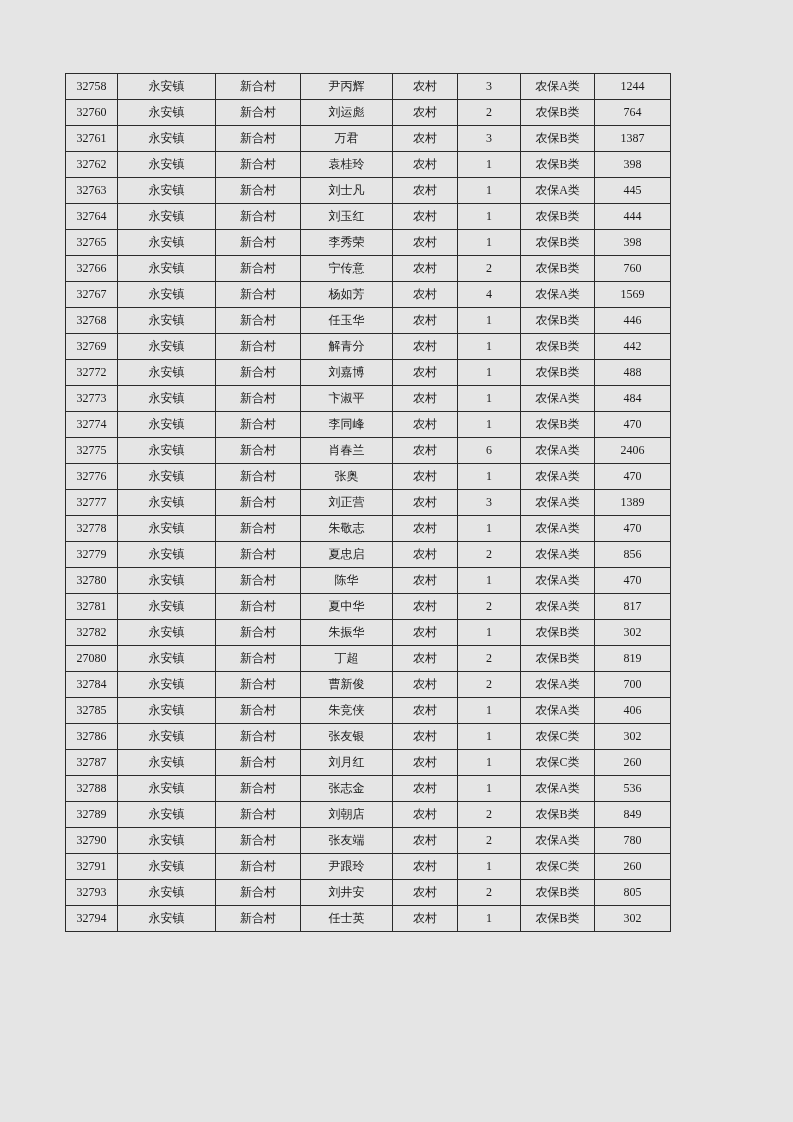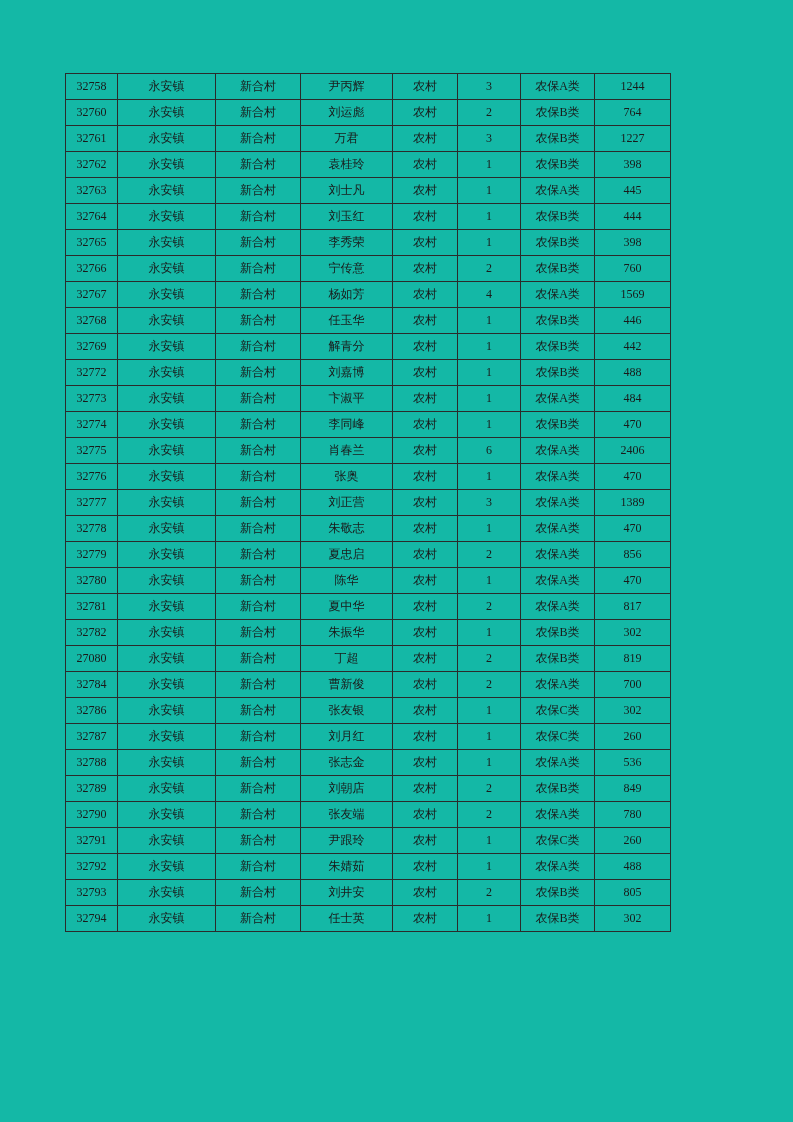--- a/index.html
+++ b/index.html
@@ -11,21 +11,21 @@
   body {
     width: 793px;
     height: 1122px;
     font-family: "Liberation Serif", serif;
     color: #000000;
   }
   .page {
     position: relative;
     width: 793px;
     height: 1122px;
-    background: #14b8a6;
+    background: #e5e5e5;
     overflow: hidden;
   }
   table.data-table {
     position: absolute;
     left: 65px;
     top: 73px;
     border-collapse: collapse;
     table-layout: fixed;
   }
   table.data-table td {
@@ -86,21 +86,21 @@
           <td>764</td>
         </tr>
         <tr>
           <td>32761</td>
           <td>永安镇</td>
           <td>新合村</td>
           <td>万君</td>
           <td>农村</td>
           <td>3</td>
           <td>农保B类</td>
-          <td>1227</td>
+          <td>1387</td>
         </tr>
         <tr>
           <td>32762</td>
           <td>永安镇</td>
           <td>新合村</td>
           <td>袁桂玲</td>
           <td>农村</td>
           <td>1</td>
           <td>农保B类</td>
           <td>398</td>
@@ -297,20 +297,30 @@
         </tr>
         <tr>
           <td>32784</td>
           <td>永安镇</td>
           <td>新合村</td>
           <td>曹新俊</td>
           <td>农村</td>
           <td>2</td>
           <td>农保A类</td>
           <td>700</td>
+        </tr>
+        <tr>
+          <td>32785</td>
+          <td>永安镇</td>
+          <td>新合村</td>
+          <td>朱竞侠</td>
+          <td>农村</td>
+          <td>1</td>
+          <td>农保A类</td>
+          <td>406</td>
         </tr>
         <tr>
           <td>32786</td>
           <td>永安镇</td>
           <td>新合村</td>
           <td>张友银</td>
           <td>农村</td>
           <td>1</td>
           <td>农保C类</td>
           <td>302</td>
@@ -357,30 +367,20 @@
         </tr>
         <tr>
           <td>32791</td>
           <td>永安镇</td>
           <td>新合村</td>
           <td>尹跟玲</td>
           <td>农村</td>
           <td>1</td>
           <td>农保C类</td>
           <td>260</td>
-        </tr>
-        <tr>
-          <td>32792</td>
-          <td>永安镇</td>
-          <td>新合村</td>
-          <td>朱婧茹</td>
-          <td>农村</td>
-          <td>1</td>
-          <td>农保A类</td>
-          <td>488</td>
         </tr>
         <tr>
           <td>32793</td>
           <td>永安镇</td>
           <td>新合村</td>
           <td>刘井安</td>
           <td>农村</td>
           <td>2</td>
           <td>农保B类</td>
           <td>805</td>

